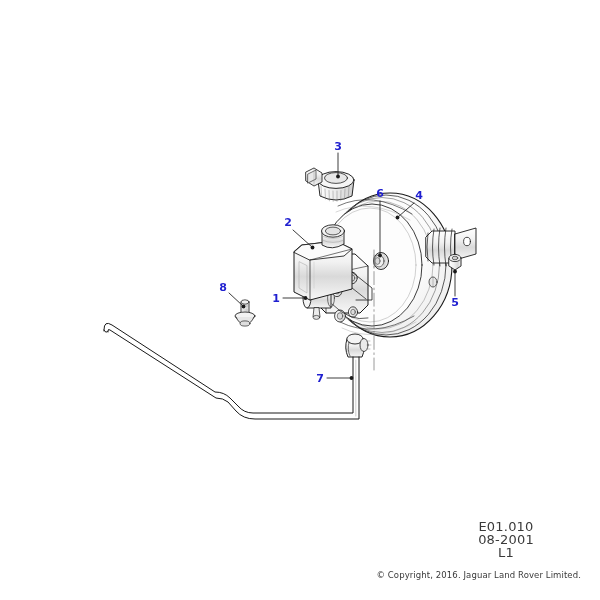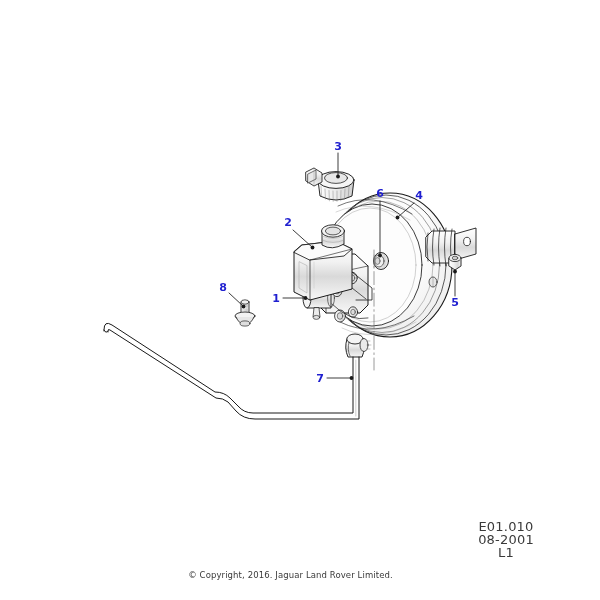--- a/index.html
+++ b/index.html
@@ -40,21 +40,21 @@
   }
   .meta-line {
     display: block;
     white-space: nowrap;
   }
   .copyright {
     position: absolute;
     left: 0;
     top: 570px;
     width: 581px;
-    text-align: center;
+    text-align: right;
     font-size: 8.5px;
     color: #3a3a3a;
     letter-spacing: 0.1px;
   }
   .callout-num {
     font-family: "DejaVu Sans", "Liberation Sans", sans-serif;
     font-size: 11px;
     font-weight: bold;
     fill: #1f1fd0;
   }

